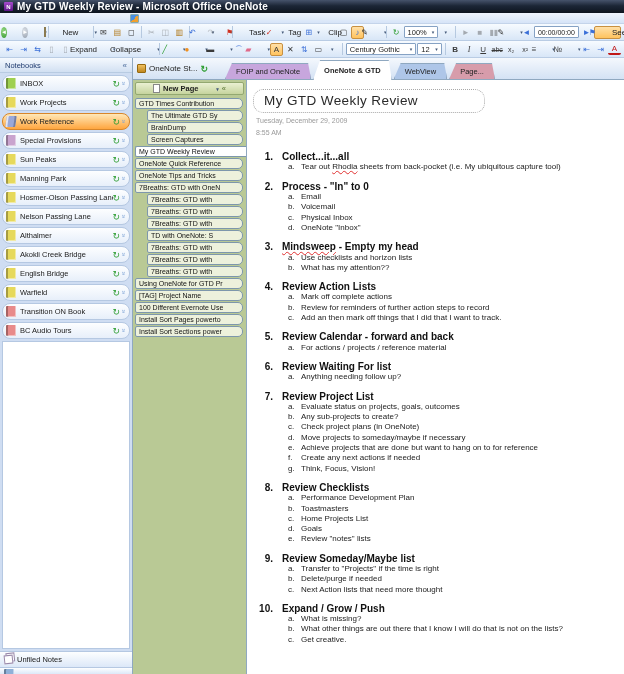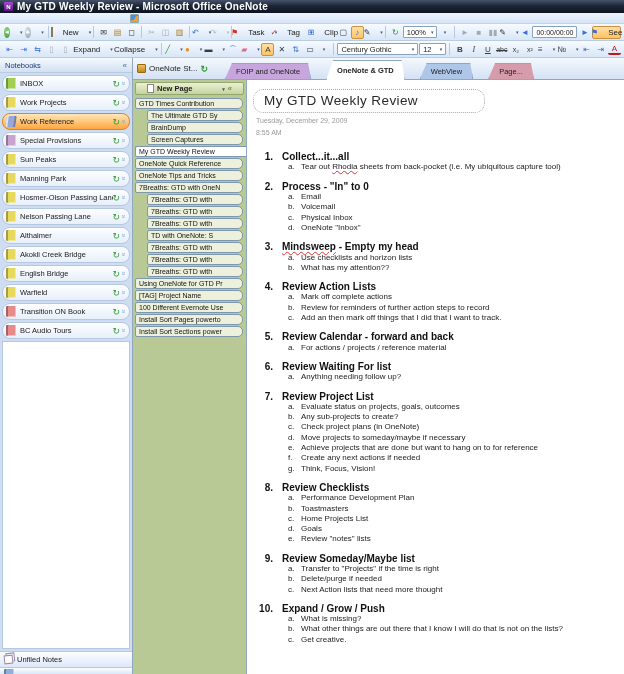--- a/index.html
+++ b/index.html
@@ -12,21 +12,21 @@
   .app-icon { width:9px; height:9px; background:linear-gradient(#a64ccc,#5c1488); border-radius:1px; color:#fff; font-size:6px; font-weight:bold; display:flex; align-items:center; justify-content:center; }
   .titletext { color:#fff; font-size:10px; font-weight:bold; letter-spacing:.2px; white-space:nowrap; }
 
   
   .menubar { height:11px; background:linear-gradient(#eef4fd,#d6e4f7); display:flex; align-items:center; padding:0 6px; gap:2px; border-bottom:1px solid #c4d4ea; flex:none; }
   .menu-item { padding:0 5px; font-size:8px; color:#222; }
   .menu-help-icon { width:9px; height:9px; margin-left:4px; border-radius:1px; background:linear-gradient(135deg,#4a90e0 50%,#f0a030 50%); border:1px solid #8aa; }
 
   
   .toolbar { height:17px; background:linear-gradient(#f7fbff,#d8e6f7); border-bottom:1px solid #b9cce4; display:flex; align-items:center; padding:0 3px; gap:1px; flex:none; white-space:nowrap; }
-  .tbtn { height:13px; min-width:13px; display:inline-flex; align-items:center; justify-content:center; border-radius:2px; padding:0 1px; gap:10px; color:#3a3a3a; font-size:8px; }
+  .tbtn { height:13px; min-width:13px; display:inline-flex; align-items:center; justify-content:center; border-radius:2px; padding:0 1px; gap:16px; color:#3a3a3a; font-size:8px; }
   .tsep { width:1px; height:12px; background:#b6c9e0; margin:0 2px; flex:none; }
   .dd { font-size:5px; color:#445a7a; }
   .grayed { opacity:.38; filter:grayscale(1); }
   .active-orange { background:linear-gradient(#ffe0a8,#ffc35e); border:1px solid #c89040; }
   .circ { width:11px; height:11px; border-radius:50%; display:flex; align-items:center; justify-content:center; font-size:6px; color:#fff; }
   .circ.green { background:radial-gradient(circle at 35% 30%,#8fd47a,#3f9e3a); }
   .circ.gray { background:radial-gradient(circle at 35% 30%,#d8dde4,#9aa4b2); }
   .g-blue { color:#3a6fd8; } .g-red { color:#d03020; } .g-green { color:#2f9e33; }
   .g-amber { color:#b07818; } .g-pink { color:#e06a8a; } .g-orange { color:#f09020; }
   .tcombo { background:#fff; border:1px solid #86a2c4; height:12px; display:inline-flex; align-items:center; font-size:7.5px; padding:0 3px; gap:5px; border-radius:1px; color:#222; }
@@ -55,29 +55,29 @@
   .pages-glyph { width:9px; height:9px; background:#fff; border:1px solid #98a; box-shadow:2px -2px 0 -1px #fff,2px -2px 0 0 #98a; transform:rotate(-6deg); }
   .sb-partial { height:7px; flex:none; border-top:1px solid #b5c8e2; background:linear-gradient(#fdfeff,#dce8f8); display:flex; padding:1px 4px; overflow:hidden; }
   .sb-partial .nbicon { height:10px; }
 
   
   .right { flex:1; display:flex; flex-direction:column; min-width:0; }
   .topstrip { height:22px; flex:none; background:linear-gradient(#f4f8fd,#d4e2f4); border-bottom:1px solid #8fa8c0; display:flex; align-items:flex-end; }
   .sec-current { width:92px; flex:none; align-self:center; display:flex; align-items:center; gap:3px; padding:0 4px; font-size:8px; color:#222; overflow:hidden; }
   .sec-icon { width:9px; height:9px; flex:none; background:linear-gradient(#f0c060,#c08820); border:1px solid #96690f; border-radius:1px; }
   .sec-sync { color:#2f9e33; font-size:9px; font-weight:bold; }
-  .sectabs { display:flex; align-items:flex-end; gap:15px; }
+  .sectabs { display:flex; align-items:flex-end; gap:2px; }
   .sectab { height:16px; display:flex; align-items:center; justify-content:center; padding:0 10px; font-size:7.5px; color:#222; background:var(--c,#ccc); border:1px solid #8fa8c0; border-bottom:none; clip-path:polygon(7px 0, calc(100% - 3px) 0, 100% 100%, 0 100%); }
   .sectab.selected { height:20px; font-weight:bold; margin-bottom:-1px; z-index:2; background:#fff; }
 
   .right-body { flex:1; display:flex; min-height:0; }
 
   
   .pagescol { width:114px; flex:none; background:#b9c995; border-right:1px solid #8fa8c0; display:flex; flex-direction:column; overflow:hidden; }
-  .newpage-bar { margin:2px 2px 1px 2px; height:13px; flex:none; background:linear-gradient(#eaf0d2,#c6d49e); border:1px solid #93a871; border-radius:2px; display:flex; align-items:center; gap:3px; padding:0 11px; font-size:7.5px; font-weight:bold; color:#222; }
+  .newpage-bar { margin:2px 2px 1px 2px; height:13px; flex:none; background:linear-gradient(#eaf0d2,#c6d49e); border:1px solid #93a871; border-radius:2px; display:flex; align-items:center; gap:3px; padding:0 17px; font-size:7.5px; font-weight:bold; color:#222; }
   .np-page { width:7px; height:9px; background:#fff; border:1px solid #888; }
   .np-fill { flex:1; }
   .np-collapse { color:#55702f; font-weight:normal; }
   .ptabs { display:flex; flex-direction:column; padding:1px 0; }
   .ptab { height:11px; flex:none; margin:1px 3px 0 2px; background:#edf1dc; border:1px solid #7d97ac; border-radius:2px 5px 5px 2px; display:flex; align-items:center; padding:0 3px; font-size:7px; color:#111; white-space:nowrap; overflow:hidden; }
   .ptab.lvl1 { margin-left:14px; }
   .ptab.selected { background:#fff; margin-right:0; border-right:none; border-radius:2px 0 0 2px; }
 
   
   .content { flex:1; background:#fff; overflow:hidden; padding-left:6px; }

